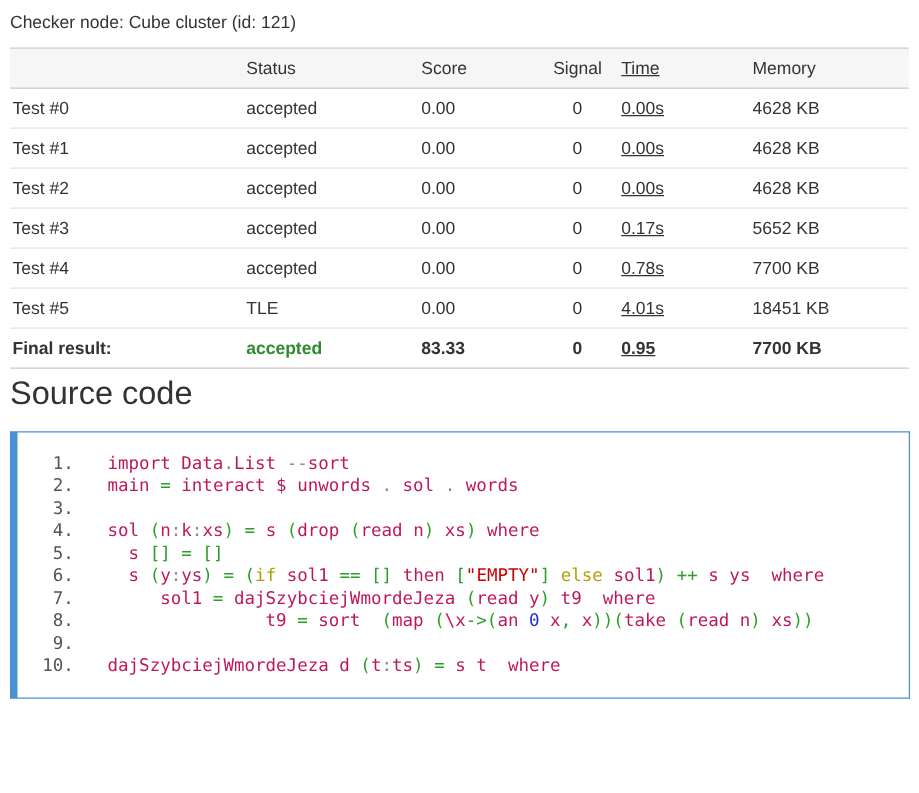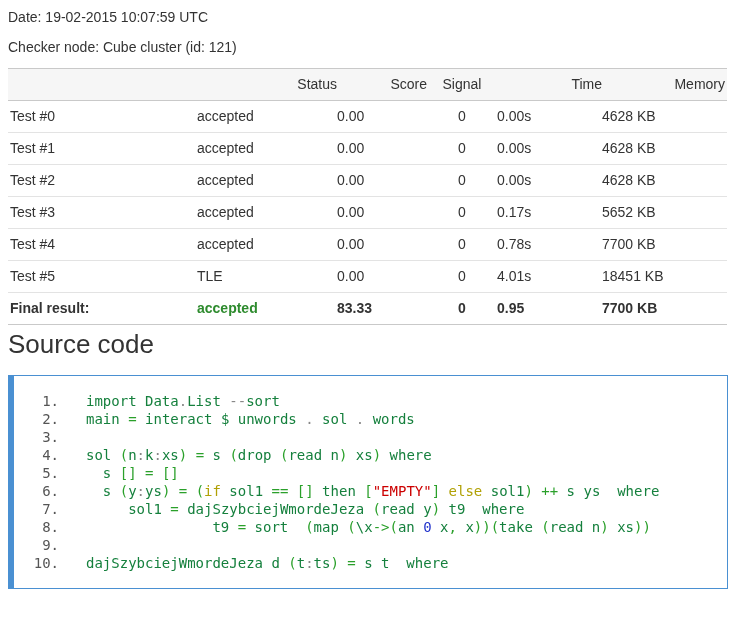--- a/index.html
+++ b/index.html
@@ -18,68 +18,67 @@
 
   
   table.results {
     border-collapse: collapse; width: 719px; margin-top: 9px;
     font-size: 14px; table-layout: fixed;
   }
   table.results th, table.results td { font-weight: normal; padding: 6px 0; line-height: 19px; }
   table.results thead th {
     background: #f6f6f6;
     border-top: 1px solid #c9c9c9; border-bottom: 1px solid #c9c9c9;
-    text-align: right;
+    text-align: left;
   }
   table.results tbody td { border-bottom: 1px solid #e3e3e3; text-align: left; }
   tr.final-row td {
     border-top: 1px solid #c9c9c9 !important;
     border-bottom: 1px solid #c9c9c9 !important;
     font-weight: bold;
   }
   tr.final-row td.c1 { color: #2e8b2e; }
   .c0 { width: 189px; padding-left: 2px !important; }
   .c1 { width: 140px; }
   .c2 { width: 90px; }
   .c3 { width: 70px; text-align: center !important; }
-  .c4 { width: 105px; text-align: center; }
+  .c4 { width: 105px; text-align: center; text-decoration: underline; }
   .c5 { text-align: left; padding-right: 2px !important; }
 
   
   h2.src-heading {
     font-size: 26px; font-weight: 400; color: #333;
     margin: 4px 0 16px; line-height: 30px;
   }
   .code-block {
     width: 720px;
     border: 1px solid #4a90d2;
     border-left: 6px solid #4a90d2;
     background: #fff;
     padding: 16px 4px 16px 0;
   }
   .code-line {
     display: flex; height: 18px; white-space: pre;
     font-family: "DejaVu Sans Mono", monospace; font-size: 14px; line-height: 18px;
   }
   .ln { flex: none; display: inline-block; width: 45px; text-align: right; color: #555; }
   .code { padding-left: 27px; }
-  .tk-t { color: #15803d; }
+  .tk-t { color: #be185d; }
   .tk-o { color: #2aa02a; }
   .tk-k { color: #b1a106; }
   .tk-s { color: #cc0000; }
   .tk-n { color: #2233cc; }
   .tk-g { color: #888888; }
 </style>
 </head>
 <body>
 
 <div class="page">
 
   <div class="meta">
-    <p>Date: 19-02-2015 10:07:59 UTC</p>
     <p>Checker node: Cube cluster (id: 121)</p>
   </div>
 
   <table class="results">
     <thead>
       <tr>
           <th class="c0"></th>
           <th class="c1">Status</th>
           <th class="c2">Score</th>
           <th class="c3">Signal</th>

